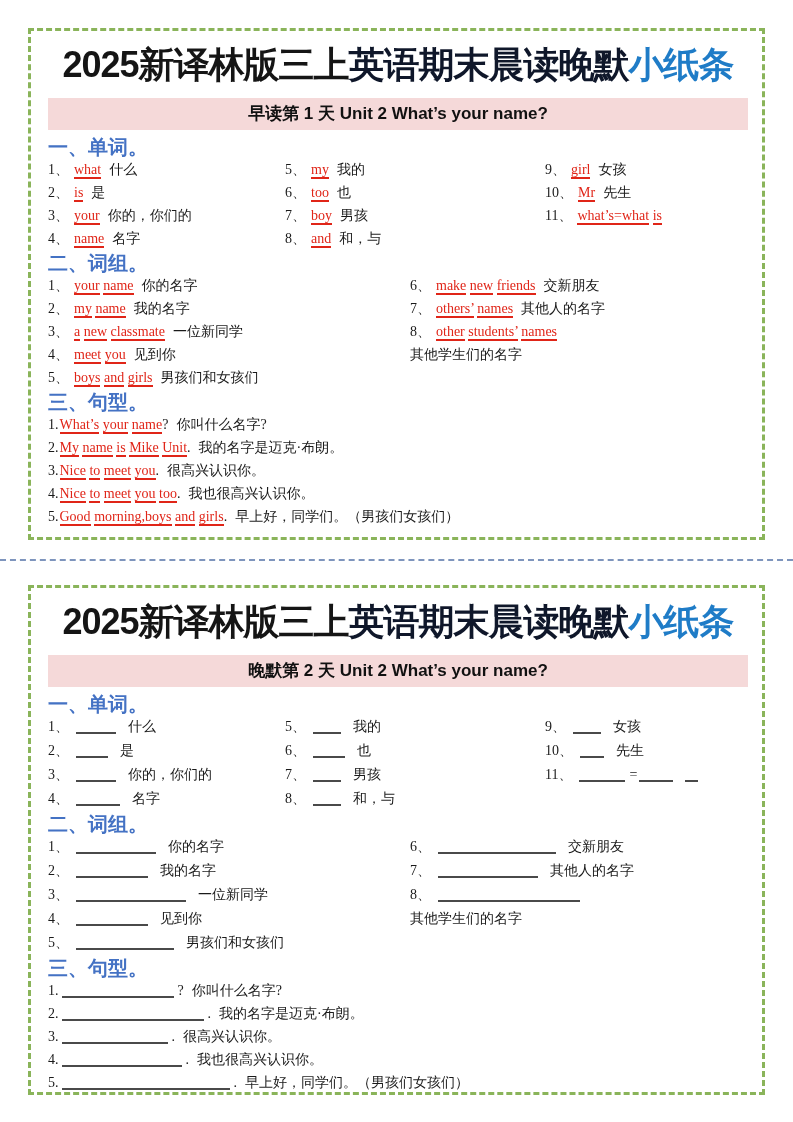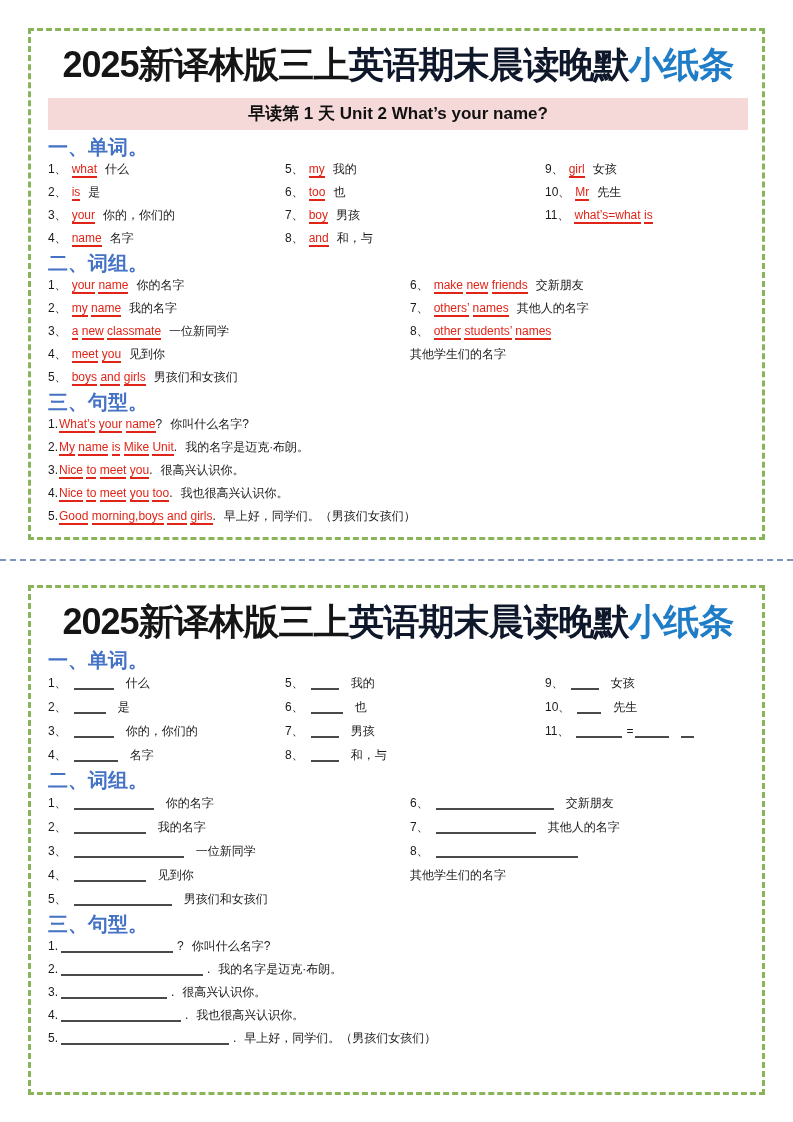--- a/index.html
+++ b/index.html
@@ -33,21 +33,21 @@
   .sec{
     color:#4472c4;font-weight:bold;font-size:20px;line-height:22px;margin-top:2px;
   }
   .sec.first{margin-top:6px;}
   .cols{display:flex;align-items:flex-start;}
   .w-c1{width:237px;flex:none;}
   .w-c2{width:260px;flex:none;}
   .w-c3{flex:1;}
   .p-c1{width:362px;flex:none;}
   .p-c2{flex:1;}
-  .row{font-size:12px;line-height:23px;white-space:nowrap;}
+  .row{font-size:14px;line-height:23px;white-space:nowrap;font-family:Liberation Serif, serif;}
   .card2 .row.wrow{line-height:24px;}
   .card2 .row.prow{line-height:24px;}
   .card2 .row.sent{line-height:23px;}
   .num{color:#1a1a1a;margin-right:5px;}
   .sent .num{margin-right:1px;}
   .en{color:#e02518;}
   .uw{border-bottom:2px solid #e02518;padding-bottom:0;}
   .zh{color:#1a1a1a;margin-left:8px;}
   .cont .zh{margin-left:0;}
   .punct{color:#1a1a1a;}
@@ -111,20 +111,21 @@
     <div class="row sent"><span class="num">4.</span><span class="en"><span class="uw">Nice</span> <span class="uw">to</span> <span class="uw">meet</span> <span class="uw">you</span> <span class="uw">too</span></span><span class="punct">.</span><span class="zh">我也很高兴认识你。</span></div>
     <div class="row sent"><span class="num">5.</span><span class="en"><span class="uw">Good</span> <span class="uw">morning,boys</span> <span class="uw">and</span> <span class="uw">girls</span></span><span class="punct">.</span><span class="zh">早上好，同学们。（男孩们女孩们）</span></div>
   </div>
 </div>
 
 <div class="separator"></div>
 
 <div class="card card2">
   <div class="title"><span class="t-black">2025新译林版三上</span><span class="t-red">英语期末晨读晚默</span><span class="t-blue">小纸条</span></div>
 
+  <div class="banner">晚默第 2 天  Unit 2 What’s your name?</div>
 
   <div class="sec first">一、单词。</div>
   <div class="cols">
     <div class="w-c1">
       <div class="row wrow"><span class="num">1、</span><span class="blank" style="width:40px"></span><span class="zh">什么</span></div>
       <div class="row wrow"><span class="num">2、</span><span class="blank" style="width:32px"></span><span class="zh">是</span></div>
       <div class="row wrow"><span class="num">3、</span><span class="blank" style="width:40px"></span><span class="zh">你的，你们的</span></div>
       <div class="row wrow"><span class="num">4、</span><span class="blank" style="width:44px"></span><span class="zh">名字</span></div>
     </div>
     <div class="w-c2">

